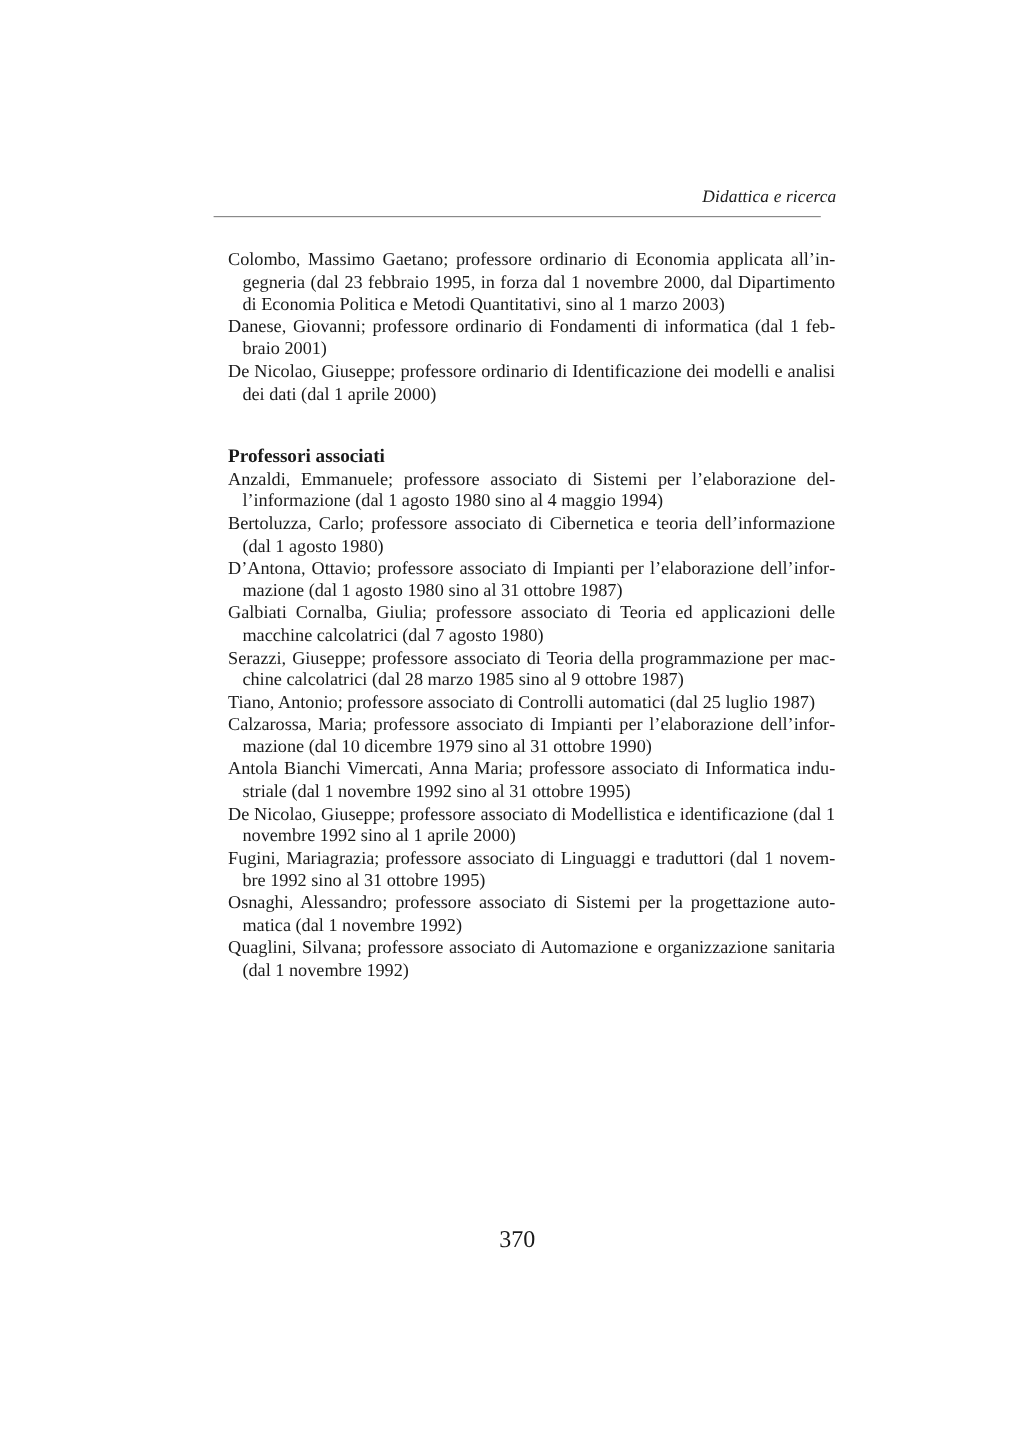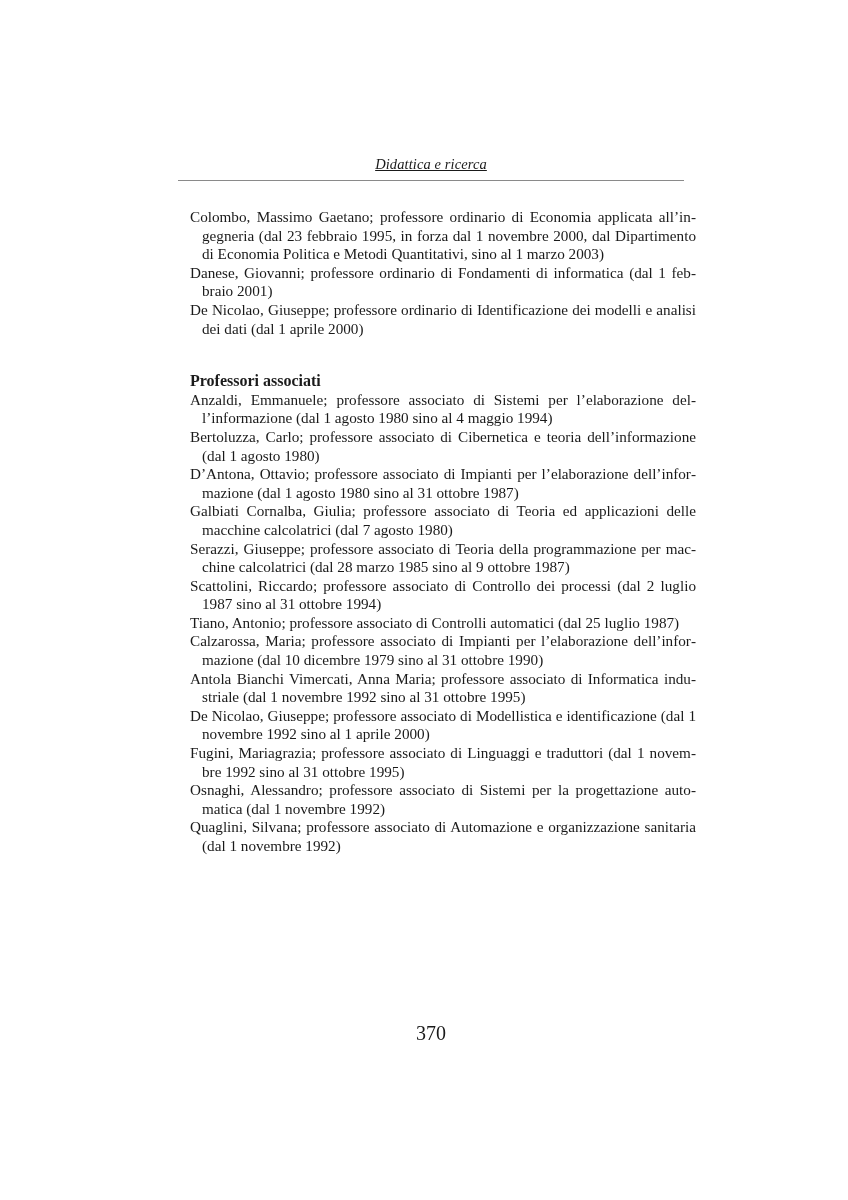--- a/index.html
+++ b/index.html
@@ -17,27 +17,26 @@
   }
   .page {
     position: absolute;
     left: 178px;
     top: 0;
     width: 506px;
   }
   .running-head {
     position: absolute;
     top: 156px;
-    left: 0;
+    left: 13px;
     width: 506px;
-    text-align: center;
+    text-align: right;
     font-style: italic;
     font-size: 14.5px;
     letter-spacing: 0.1px;
-    text-decoration: underline;
   }
   .head-rule {
     position: absolute;
     top: 180px;
     left: 0;
     width: 506px;
     height: 0;
     border-top: 1px solid #8a8a8a;
   }
   .body {
@@ -90,21 +89,20 @@
 
     <div class="section-gap"></div>
 
     <h3 class="section-title">Professori associati</h3>
     <div>
       <p class="entry">Anzaldi, Emmanuele; professore associato di Sistemi per l’elaborazione del­l’informazione (dal 1 agosto 1980 sino al 4 maggio 1994)</p>
       <p class="entry">Bertoluzza, Carlo; professore associato di Cibernetica e teoria dell’informazione (dal 1 agosto 1980)</p>
       <p class="entry">D’Antona, Ottavio; professore associato di Impianti per l’elaborazione dell’infor­mazione (dal 1 agosto 1980 sino al 31 ottobre 1987)</p>
       <p class="entry">Galbiati Cornalba, Giulia; professore associato di Teoria ed applicazioni delle macchine calcolatrici (dal 7 agosto 1980)</p>
       <p class="entry">Serazzi, Giuseppe; professore associato di Teoria della programmazione per mac­chine calcolatrici (dal 28 marzo 1985 sino al 9 ottobre 1987)</p>
-      <p class="entry">Scattolini, Riccardo; professore associato di Controllo dei processi (dal 2 luglio 1987 sino al 31 ottobre 1994)</p>
       <p class="entry">Tiano, Antonio; professore associato di Controlli automatici (dal 25 luglio 1987)</p>
       <p class="entry">Calzarossa, Maria; professore associato di Impianti per l’elaborazione dell’infor­mazione (dal 10 dicembre 1979 sino al 31 ottobre 1990)</p>
       <p class="entry">Antola Bianchi Vimercati, Anna Maria; professore associato di Informatica indu­striale (dal 1 novembre 1992 sino al 31 ottobre 1995)</p>
       <p class="entry">De Nicolao, Giuseppe; professore associato di Modellistica e identificazione (dal 1 novembre 1992 sino al 1 aprile 2000)</p>
       <p class="entry">Fugini, Mariagrazia; professore associato di Linguaggi e traduttori (dal 1 novem­bre 1992 sino al 31 ottobre 1995)</p>
       <p class="entry">Osnaghi, Alessandro; professore associato di Sistemi per la progettazione auto­matica (dal 1 novembre 1992)</p>
       <p class="entry">Quaglini, Silvana; professore associato di Automazione e organizzazione sanita­ria (dal 1 novembre 1992)</p>
     </div>
   </div>
 

